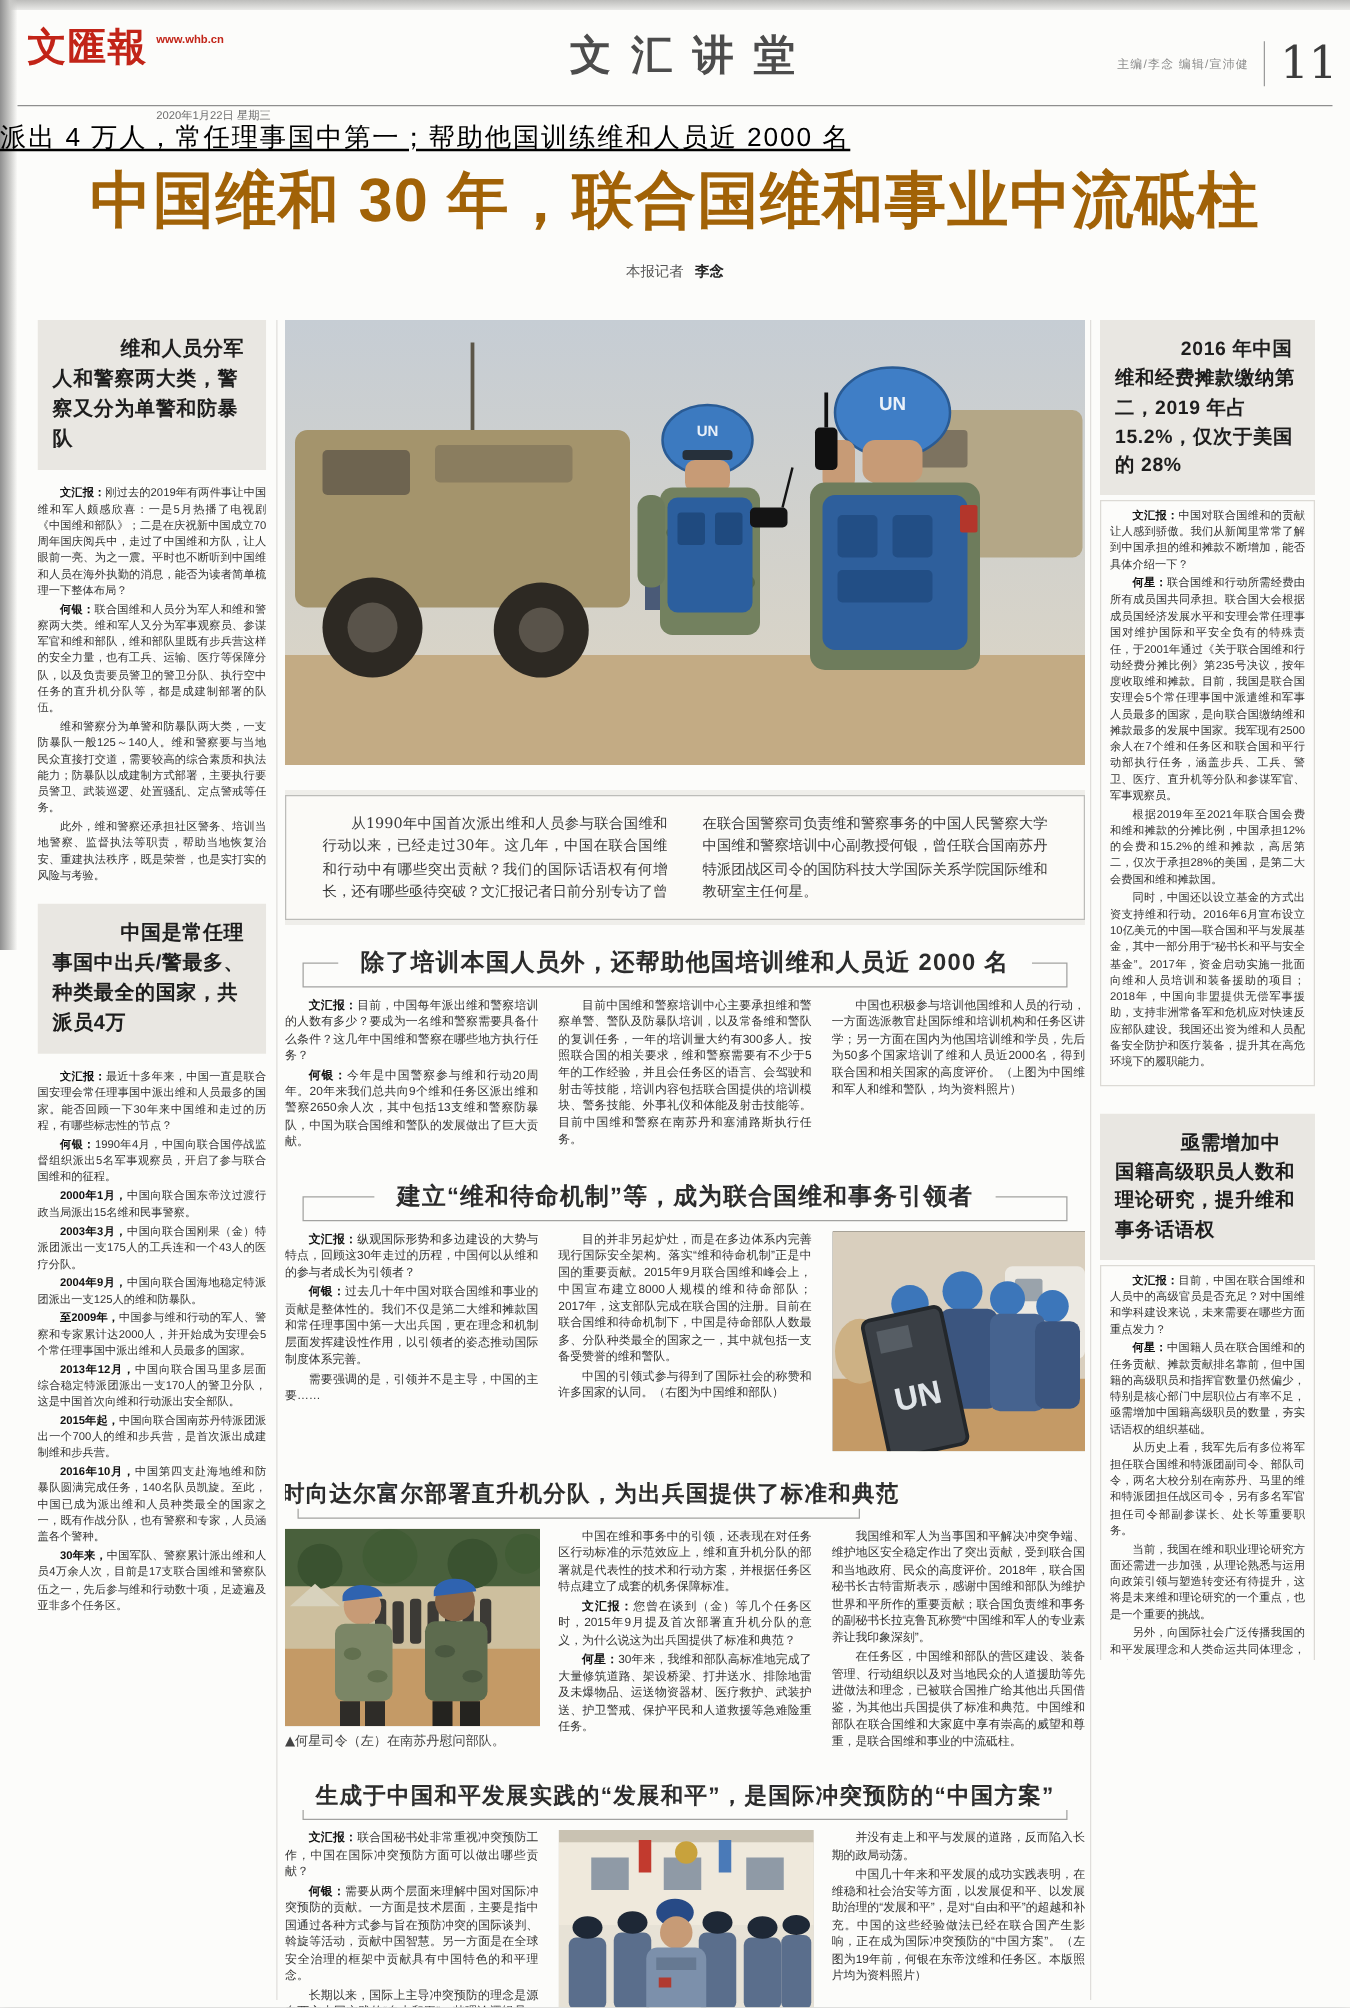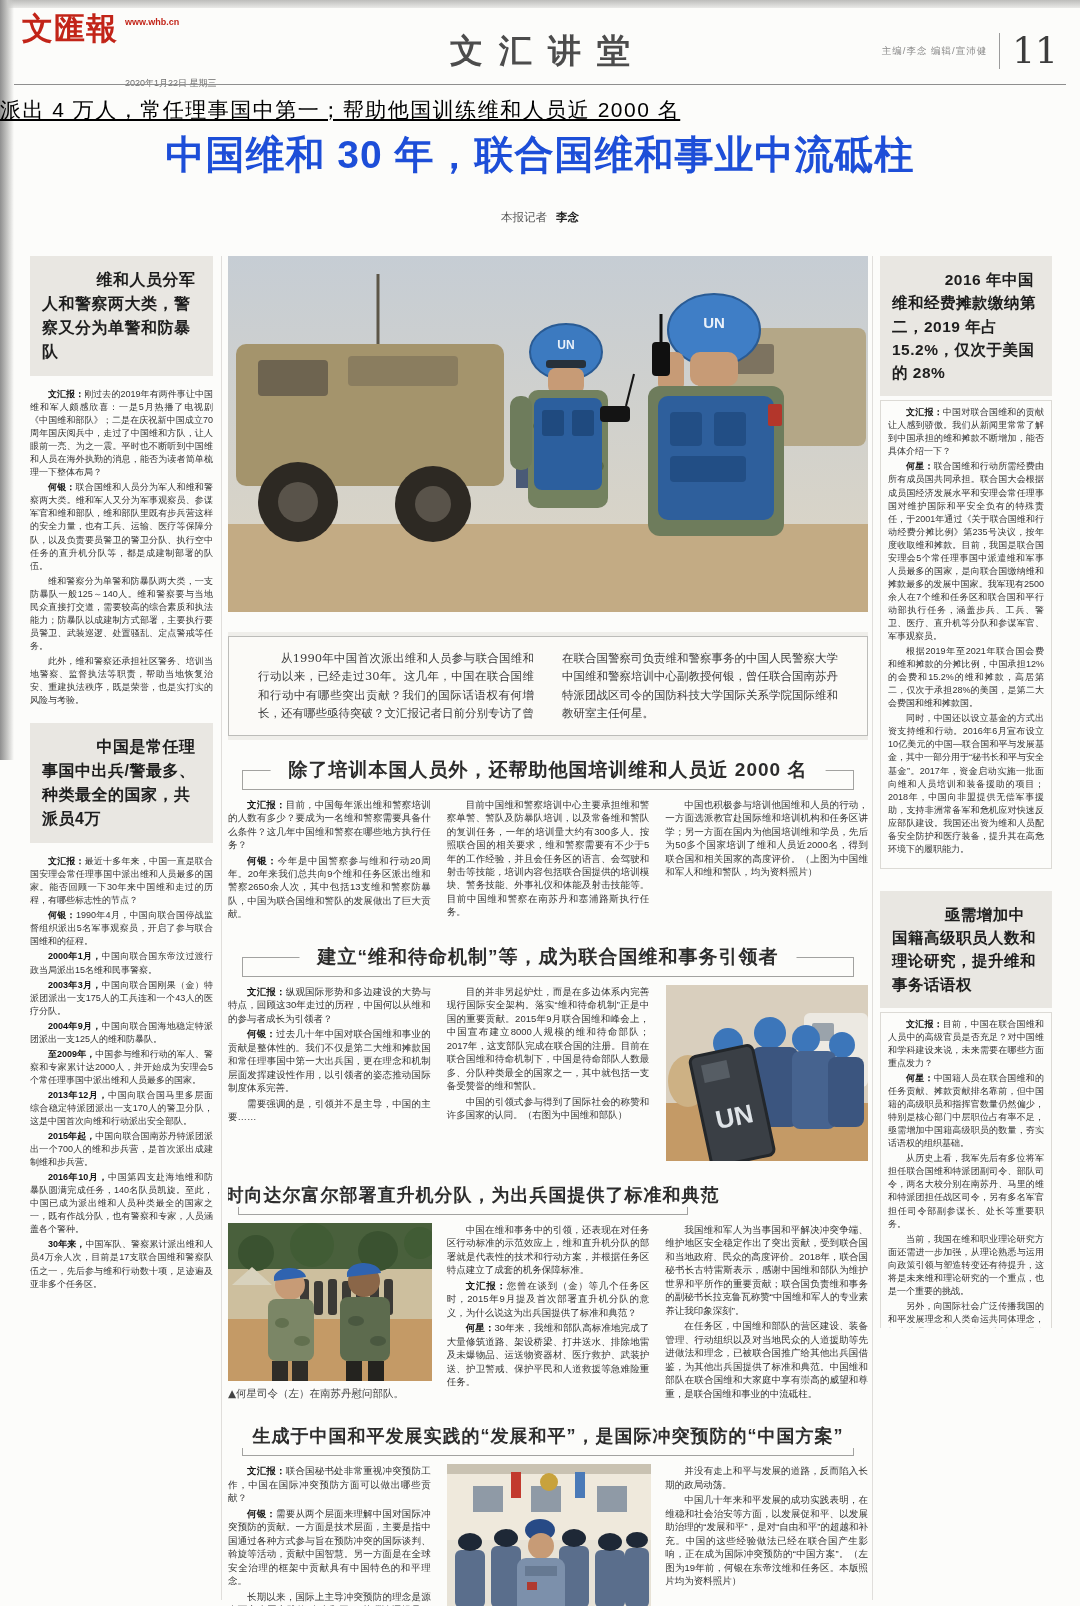--- a/index.html
+++ b/index.html
@@ -4,37 +4,37 @@
 <style>
   * { box-sizing: border-box; }
   body { margin:0; background:#dcdcda; font-family:"Liberation Sans", sans-serif; }
   .page { position:relative; width:1080px; height:1606px; margin:0 auto; background:#fcfcfa; overflow:hidden;
           box-shadow:0 0 12px rgba(0,0,0,.35); }
   .scan-edge { position:absolute; left:0; top:0; width:14px; height:760px;
                background:linear-gradient(90deg,#8f8f8f,#c9c9c7 55%, rgba(250,250,248,0)); }
   .scan-top { position:absolute; left:0; top:0; width:100%; height:8px; background:linear-gradient(#bdbdbb,#e9e9e7); }
 
   
-  .masthead { position:absolute; left:22px; right:22px; top:22px; height:58px; display:flex; align-items:center; }
+  .masthead { position:absolute; left:22px; right:10px; top:22px; height:58px; display:flex; }
   .brand { display:flex; align-items:flex-start; gap:7px; width:300px; }
   .brand-logo { font-family:"Liberation Serif", serif; font-weight:900; font-size:31px; color:#c22418; letter-spacing:1px; line-height:1; }
   .brand-meta { display:flex; flex-direction:column; gap:2px; padding-top:4px; }
   .brand-site { color:#c22418; font-size:9px; font-weight:700; }
   .brand-date { color:#6d6d6d; font-size:9px;margin-top:48px; }
   .mast-title { flex:1; text-align:center; font-size:33px; letter-spacing:16px; color:#4c4c4c; font-weight:600; text-indent:16px; }
   .mast-right { width:300px; display:flex; align-items:center; justify-content:flex-end; gap:12px; }
   .mast-editors { font-size:9.5px; color:#8a8a8a; letter-spacing:1px; }
   .mast-sep { width:1px; height:36px; background:#9b9b9b; }
   .page-no { font-family:"DejaVu Serif", serif; font-size:36px; color:#3c3c3c; line-height:1; }
   .mast-rule { position:absolute; left:14px; right:14px; top:84px; height:0; border-top:1.5px solid #8e8e8e; }
 
   
   .kicker { position:absolute; left:0; right:0; top:96px; text-align:left; font-size:21px; color:#000000;
             letter-spacing:1.5px; font-weight:500;text-decoration:underline; }
-  .headline { position:absolute; left:0; right:0; top:128px; text-align:center; font-size:39px; color:#1d4ed8;
+  .headline { position:absolute; left:0; right:0; top:128px; text-align:center; font-size:49px; color:#a16207;
               font-weight:900; letter-spacing:1px; }
   .byline { position:absolute; left:0; right:0; top:210px; text-align:center; font-size:11.5px; color:#555; }
   .byline b { color:#222; margin-left:6px; }
 
   
   .body p { margin:0 0 2px 0; text-indent:2em; text-align:justify; color:#333; }
   .body p b { color:#111; }
   .gray-box { background:#e9e7e2; color:#1d1d1d; font-weight:700; padding:12px 12px; line-height:1.5;
               text-indent:3.4em; letter-spacing:.5px; }
 

